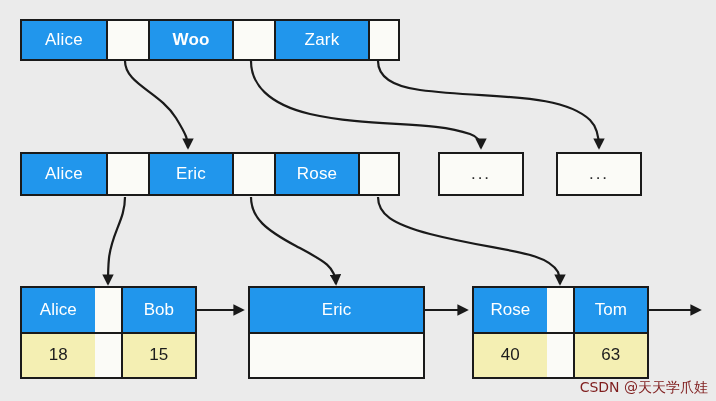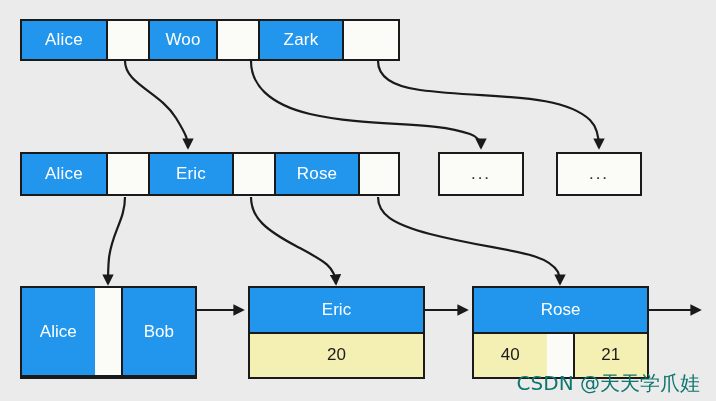--- a/index.html
+++ b/index.html
@@ -101,24 +101,24 @@
     color: #ffffff;
   }
   .vals .leaf-cell {
     background: #f4efb3;
     color: #1c1c1c;
   }
 
   
   #watermark {
     position: absolute;
-    right: 16px;
+    right: 8px;
     bottom: 4px;
-    font-size: 20px;
-    color: #0f766e;
+    font-size: 14px;
+    color: #7f1d1d;
     white-space: nowrap;
     z-index: 5;
     font-family: "DejaVu Sans", sans-serif;
   }
 </style>
 </head>
 <body>
 
 <div id="canvas">
 
@@ -150,59 +150,63 @@
     <g fill="none" stroke="#1a1a1a" stroke-width="2.2" marker-end="url(#arrow)">
       <path d="M 197 310 L 243 310"></path>
       <path d="M 425 310 L 467 310"></path>
       <path d="M 649 310 L 700 310"></path>
     </g>
   </svg>
 
   <div class="node" id="root-node" style="left:20px; top:19px; width:380px; height:42px;">
     <div class="cell key" style="width:84px;">Alice</div>
     <div class="cell ptr" style="width:42px;"></div>
-    <div class="cell key" style="width:68px;">Woo</div>
-    <div class="cell ptr" style="width:42px;"></div>
-    <div class="cell key" style="width:84px;">Zark</div>
+    <div class="cell key" style="width:84px;font-weight:bold;">Woo</div>
+    <div class="cell ptr" style="width:42px;"></div>
+    <div class="cell key" style="width:94px;">Zark</div>
     <div class="cell ptr" style="flex:1 1 auto;"></div>
   </div>
 
   <div class="node" id="internal-node" style="left:20px; top:152px; width:380px; height:44px;">
     <div class="cell key" style="width:84px;">Alice</div>
     <div class="cell ptr" style="width:42px;"></div>
     <div class="cell key" style="width:84px;">Eric</div>
     <div class="cell ptr" style="width:42px;"></div>
     <div class="cell key" style="width:84px;">Rose</div>
     <div class="cell ptr" style="flex:1 1 auto;"></div>
   </div>
 
   <div class="ellipsis-node" style="left:438px; top:152px; width:86px; height:44px;">...</div>
   <div class="ellipsis-node" style="left:556px; top:152px; width:86px; height:44px;">...</div>
 
   <div class="leaf" style="left:20px; top:286px; width:177px; height:93px;">
     <div class="leaf-row names">
       <div class="leaf-cell">Alice</div>
       <div class="leaf-cell">Bob</div>
     </div>
+    <div class="leaf-row vals">
+      <div class="leaf-cell">18</div>
+      <div class="leaf-cell">15</div>
+    </div>
   </div>
 
   <div class="leaf" style="left:248px; top:286px; width:177px; height:93px;">
     <div class="leaf-row names">
       <div class="leaf-cell">Eric</div>
     </div>
     <div class="leaf-row vals">
-      <div class="leaf-cell">20</div>
     </div>
   </div>
 
   <div class="leaf" style="left:472px; top:286px; width:177px; height:93px;">
     <div class="leaf-row names">
       <div class="leaf-cell">Rose</div>
+      <div class="leaf-cell">Tom</div>
     </div>
     <div class="leaf-row vals">
       <div class="leaf-cell">40</div>
-      <div class="leaf-cell">21</div>
+      <div class="leaf-cell">63</div>
     </div>
   </div>
 
   <div id="watermark">CSDN @天天学爪娃</div>
 
 </div>
 
 </body></html>

